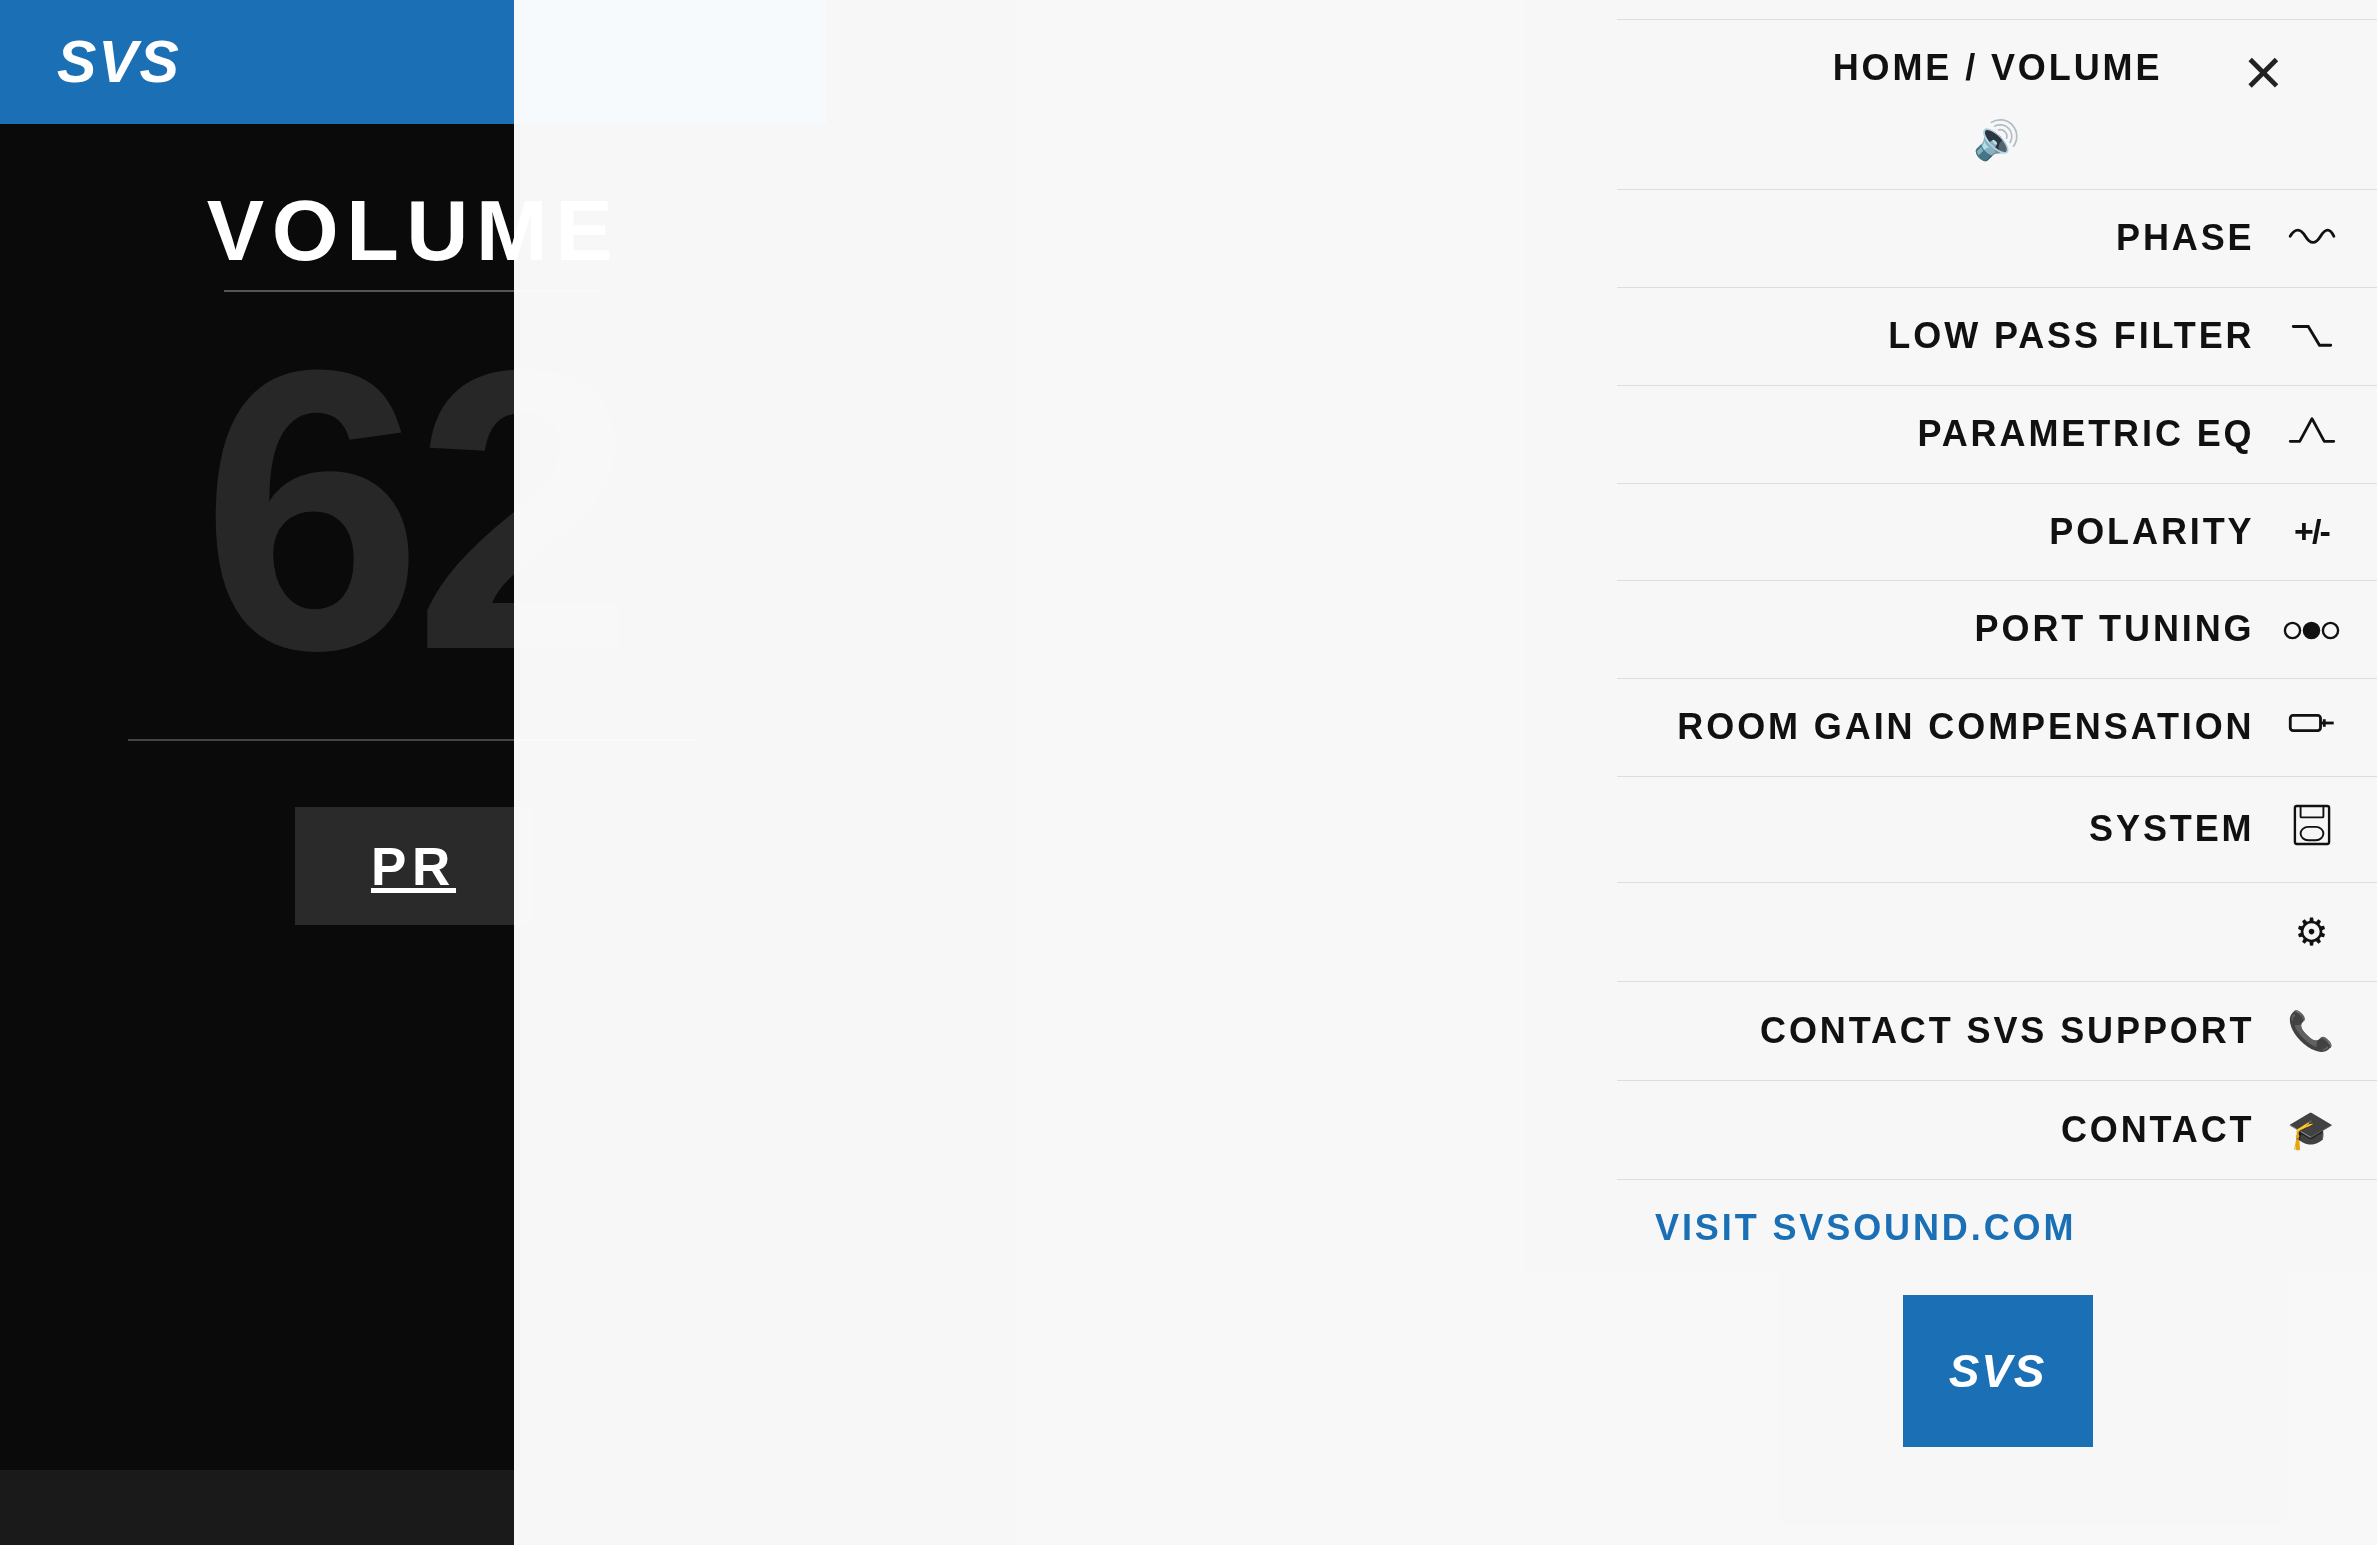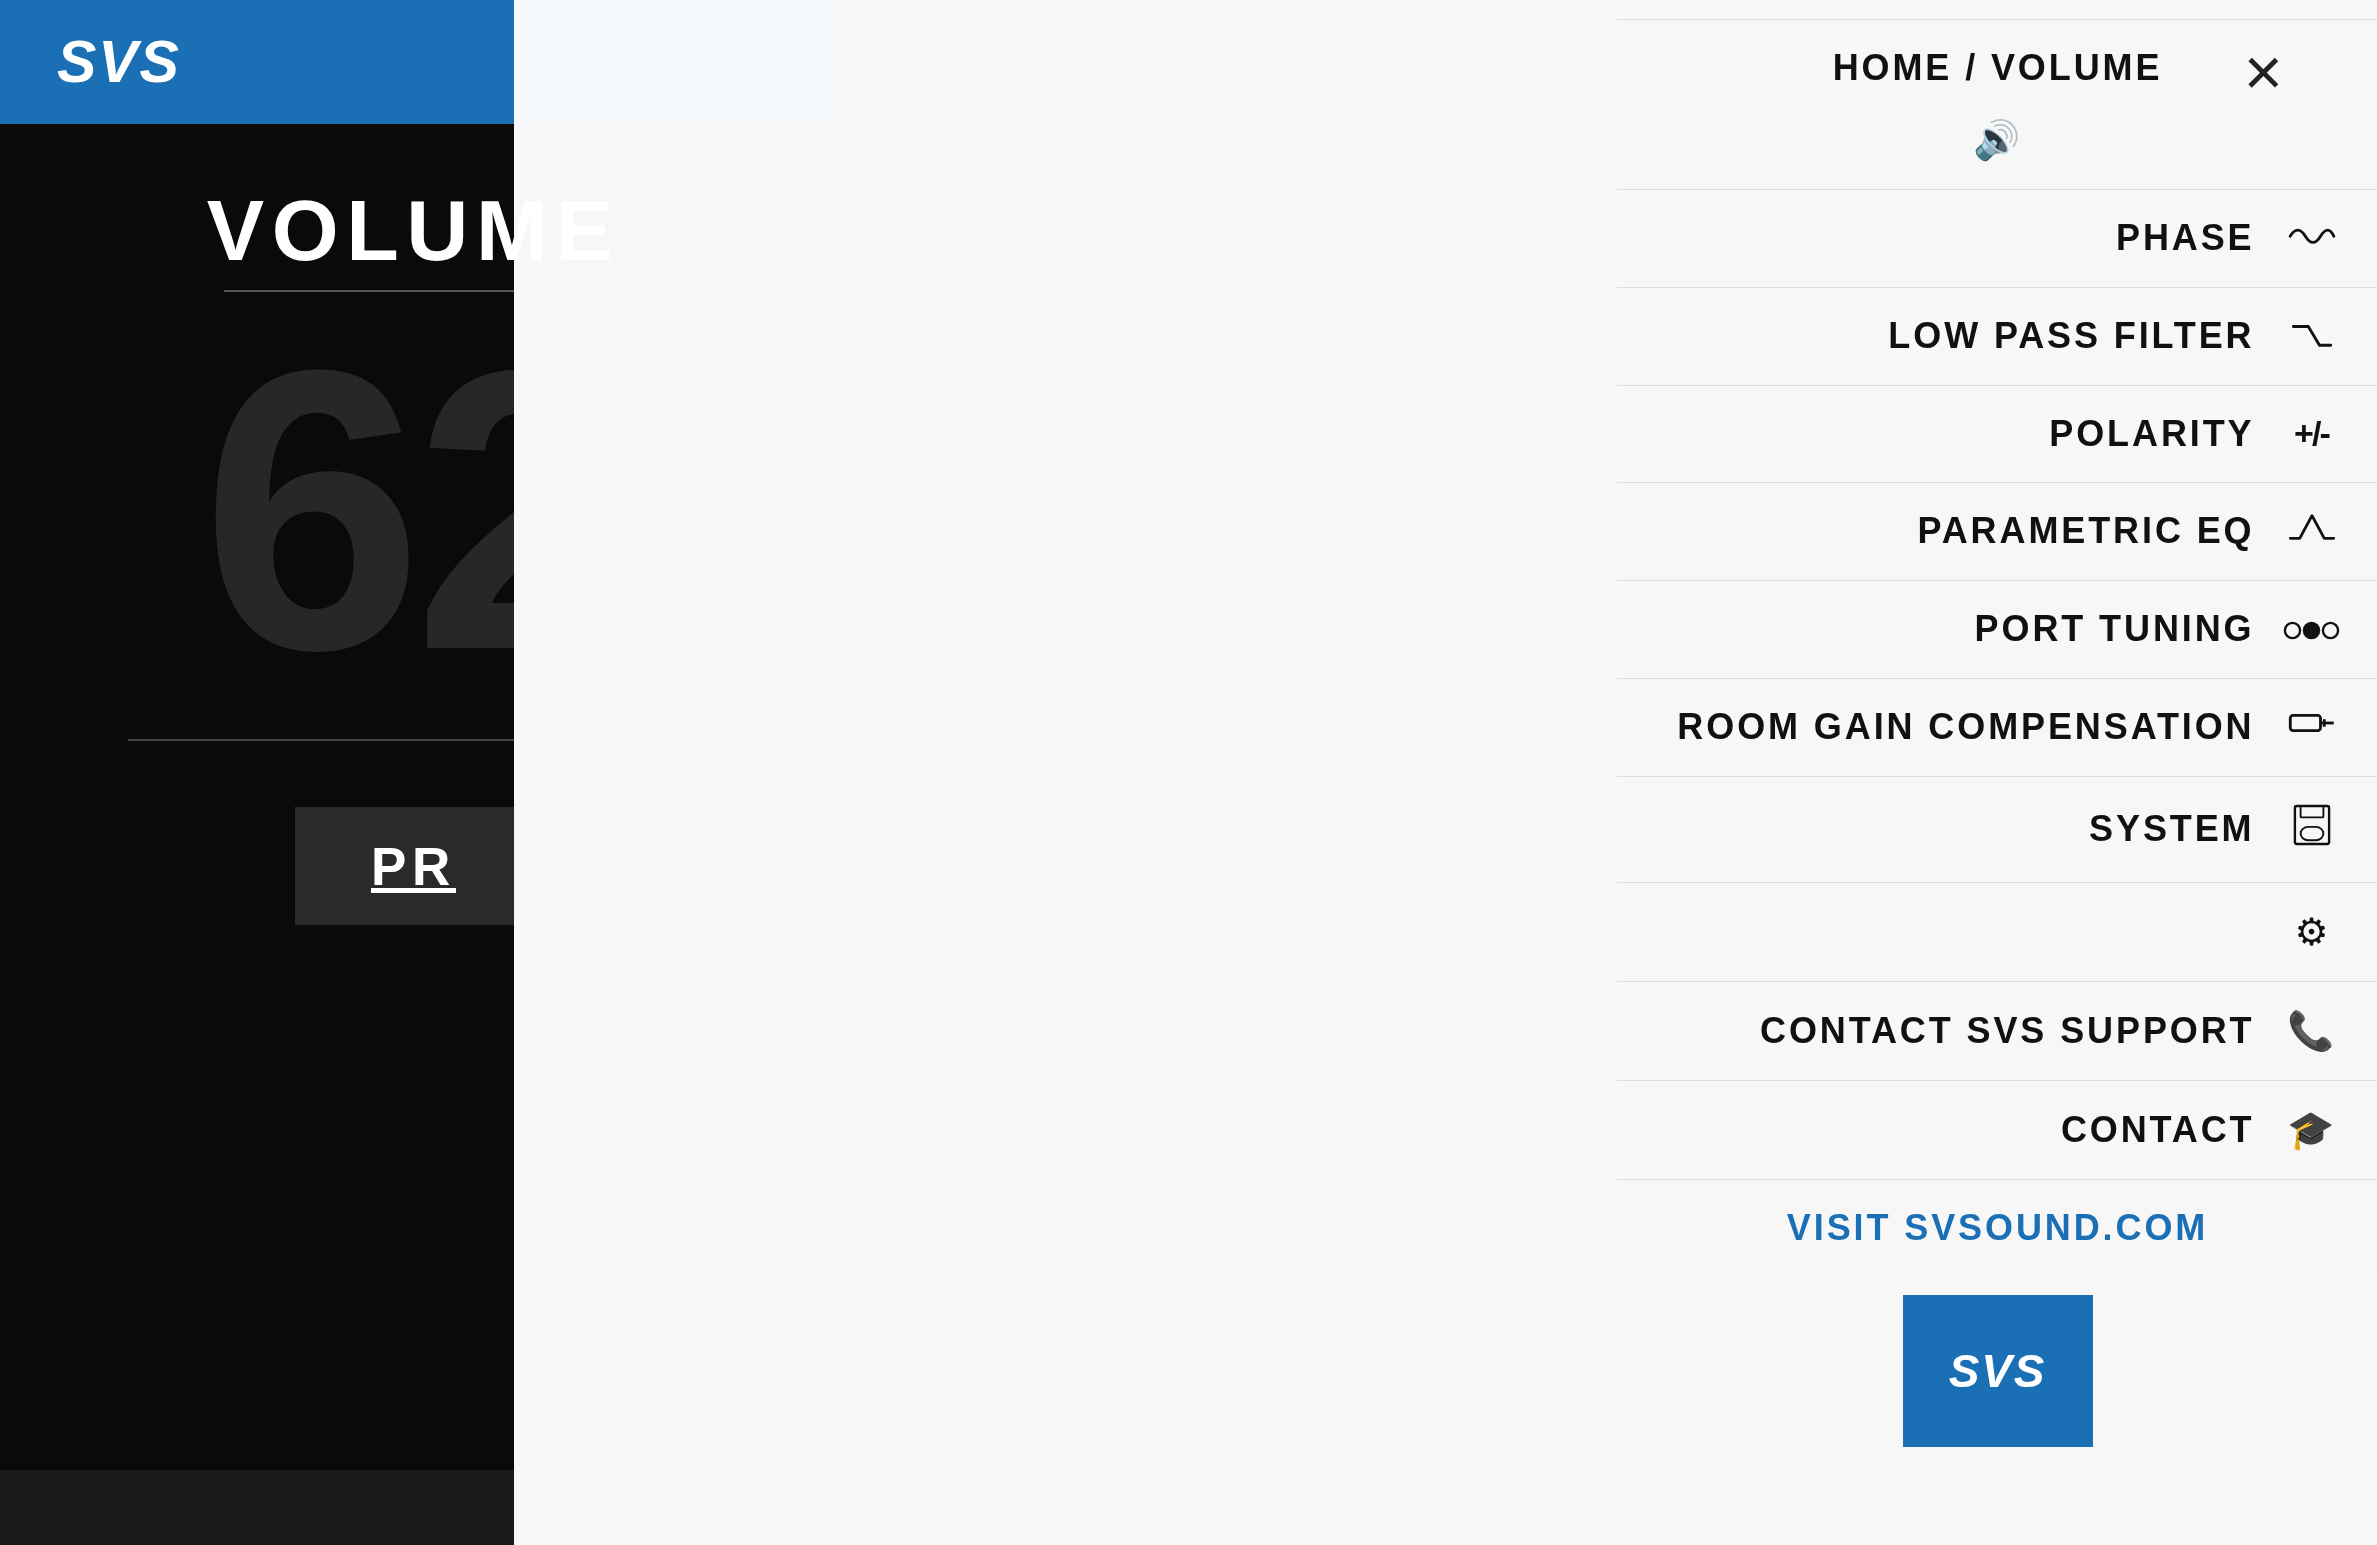--- a/index.html
+++ b/index.html
@@ -165,21 +165,21 @@
     .menu-item-icon {
       width: 57px;
       text-align: center;
       font-size: 38px;
       color: #111;
     }
 
     .visit-link {
       display: flex;
       align-items: center;
-      justify-content: center;
+      justify-content: flex-start;
       padding: 27px 38px;
       cursor: pointer;
     }
 
     .visit-link-text {
       font-size: 36px;
       font-weight: 600;
       letter-spacing: 2.9px;
       color: #1a6fb5;
     }
@@ -259,31 +259,31 @@
     <div class="menu-item">
       <span class="menu-item-label">LOW PASS FILTER</span>
       <span class="menu-item-icon">
         <svg width="42" height="30" viewBox="0 0 44 32">
             <polyline points="2,8 18,8 30,28 42,28" stroke="#111" stroke-width="3" fill="none" stroke-linecap="round"></polyline>
           </svg>
       </span>
     </div>
 
     <div class="menu-item">
+      <span class="menu-item-label">PARAMETRIC EQ</span>
+      <span class="menu-item-icon">
+        <svg width="48" height="34" viewBox="0 0 50 36">
+            <polyline points="2,30 12,30 25,6 38,30 48,30" stroke="#111" stroke-width="3" fill="none" stroke-linecap="round" stroke-linejoin="round"></polyline>
+          </svg>
+      </span>
+    </div>
+
+    <div class="menu-item">
       <span class="menu-item-label">POLARITY</span>
       <span class="menu-item-icon" style="font-size:34px; font-weight:700; letter-spacing:-1.9px;">+/-</span>
-    </div>
-
-    <div class="menu-item">
-      <span class="menu-item-label">PARAMETRIC EQ</span>
-      <span class="menu-item-icon">
-        <svg width="48" height="34" viewBox="0 0 50 36">
-            <polyline points="2,30 12,30 25,6 38,30 48,30" stroke="#111" stroke-width="3" fill="none" stroke-linecap="round" stroke-linejoin="round"></polyline>
-          </svg>
-      </span>
     </div>
 
     <div class="menu-item">
       <span class="menu-item-label">PORT TUNING</span>
       <span class="menu-item-icon">
         <svg width="57" height="23" viewBox="0 0 60 24">
             <circle cx="10" cy="12" r="8" stroke="#111" stroke-width="2.5" fill="none"></circle>
             <circle cx="30" cy="12" r="8" stroke="#111" stroke-width="2.5" fill="#111"></circle>
             <circle cx="50" cy="12" r="8" stroke="#111" stroke-width="2.5" fill="none"></circle>
           </svg>

